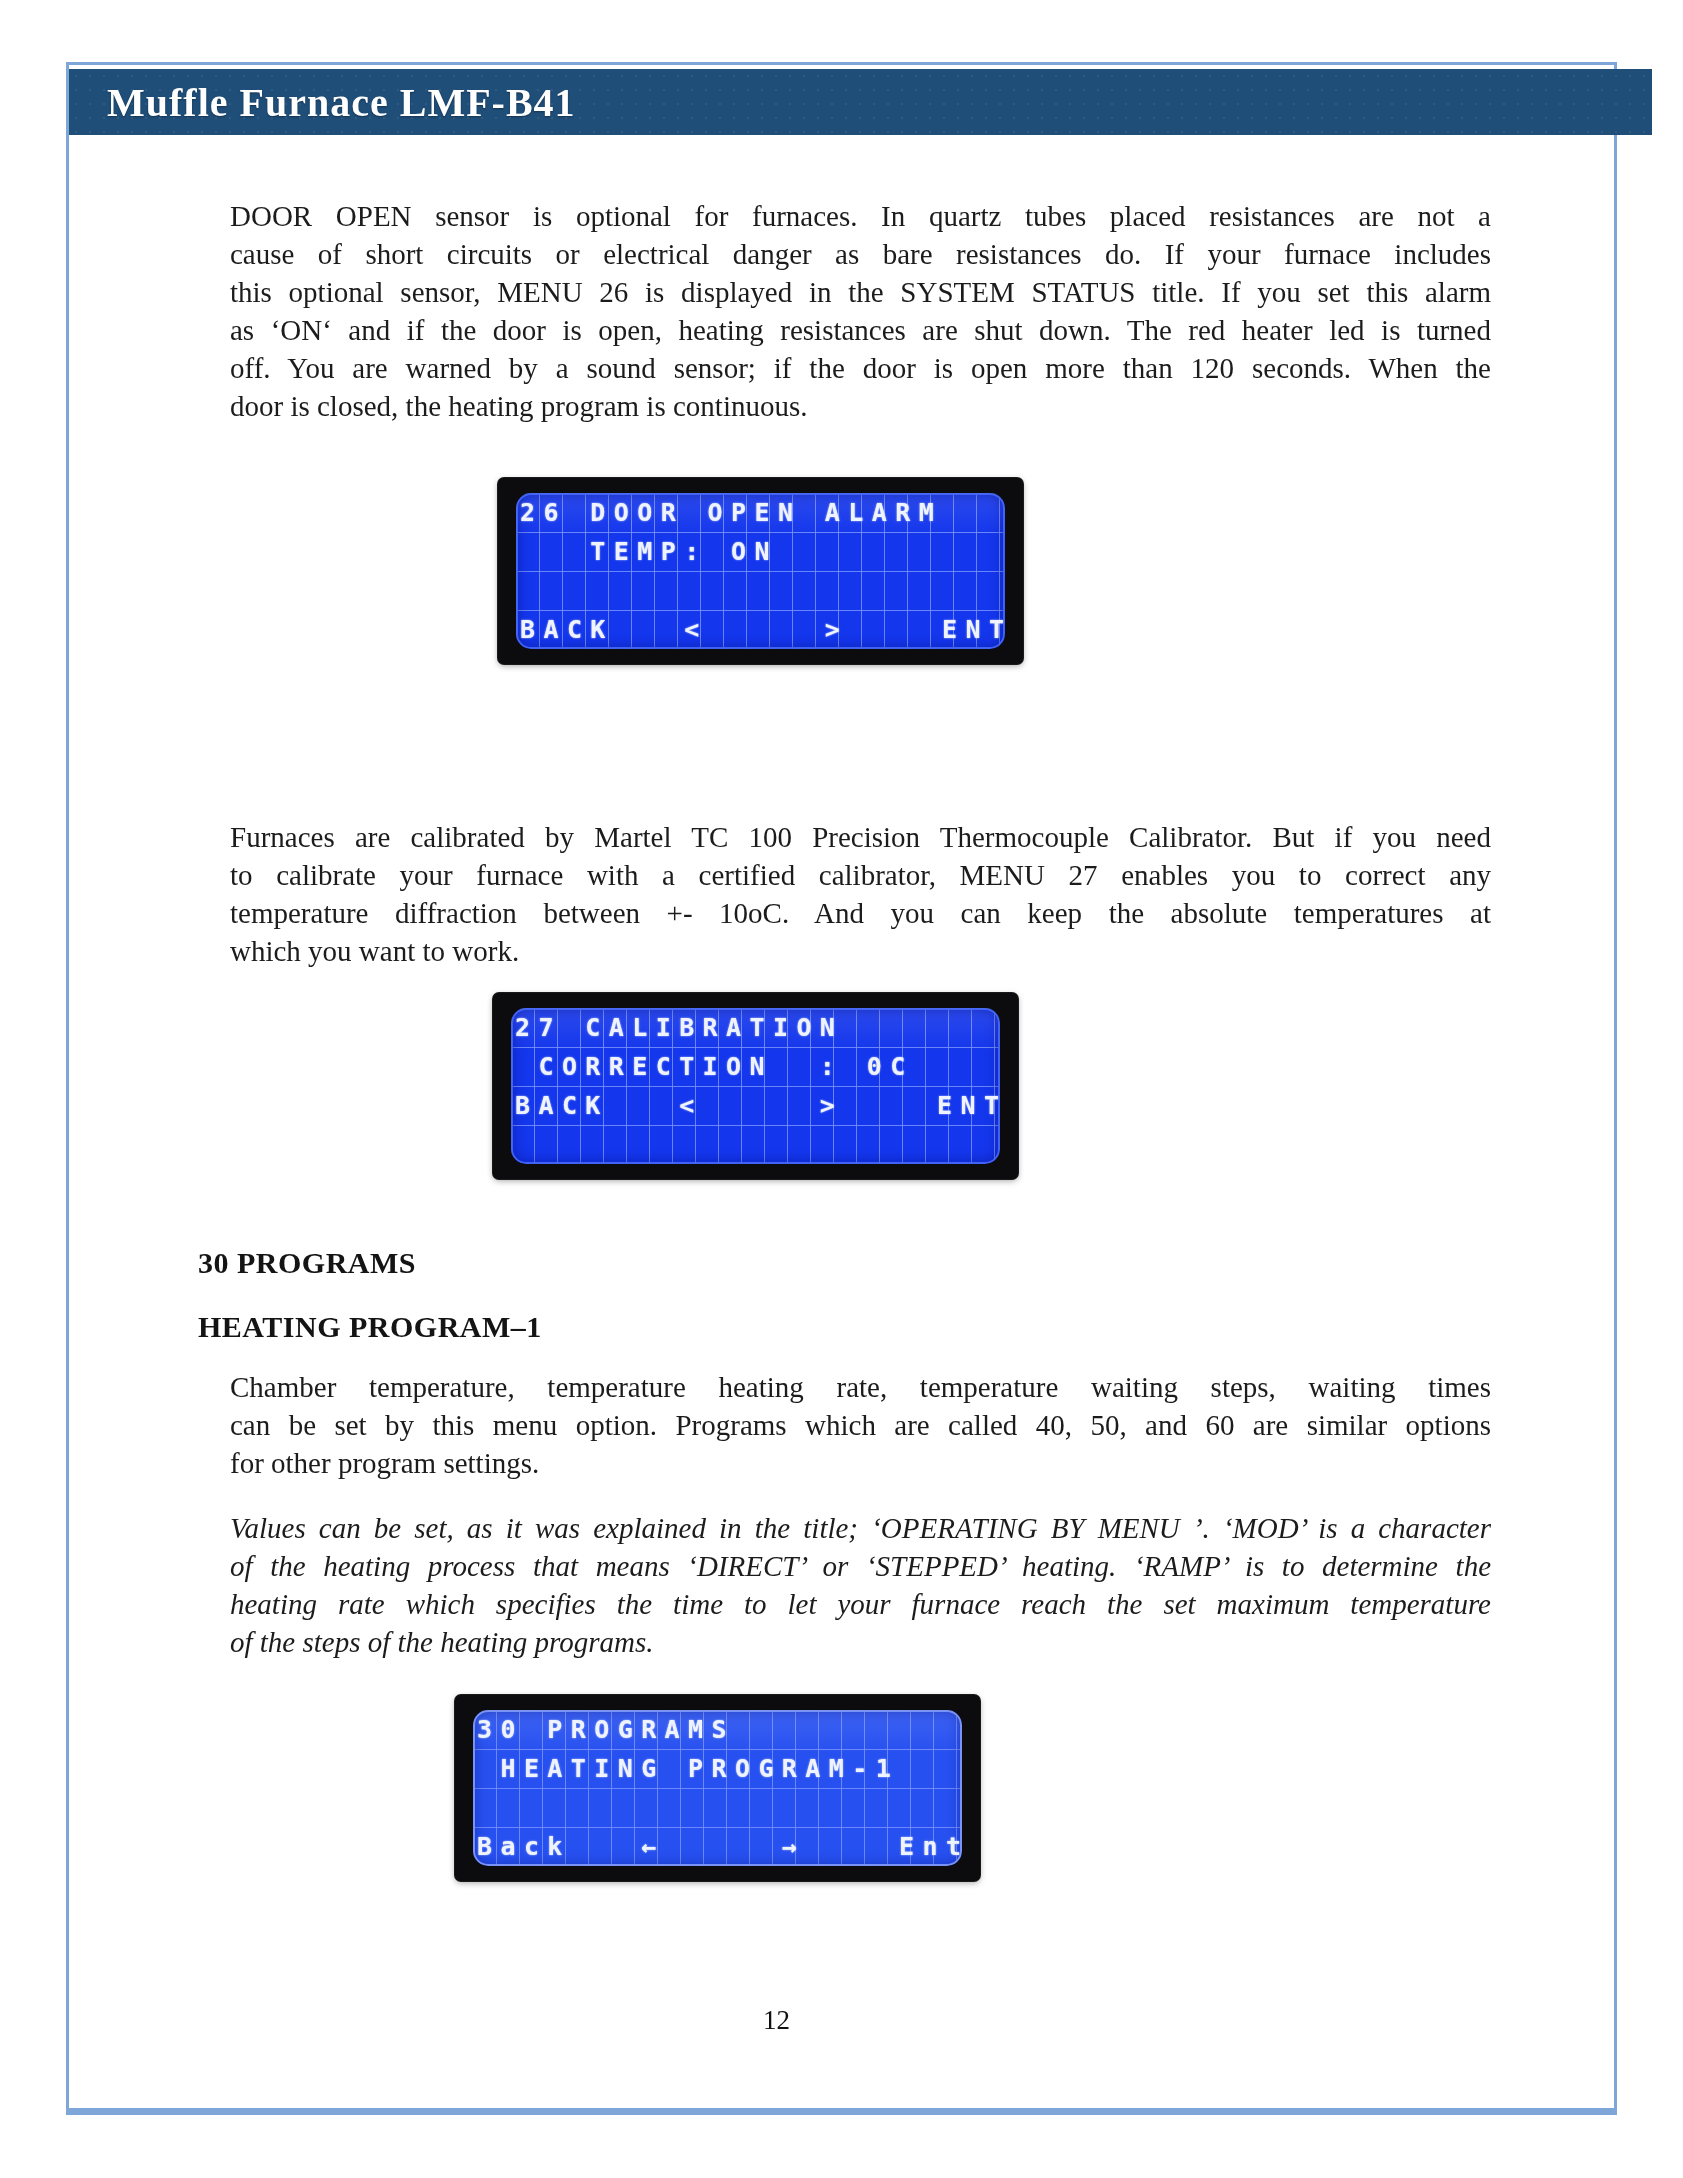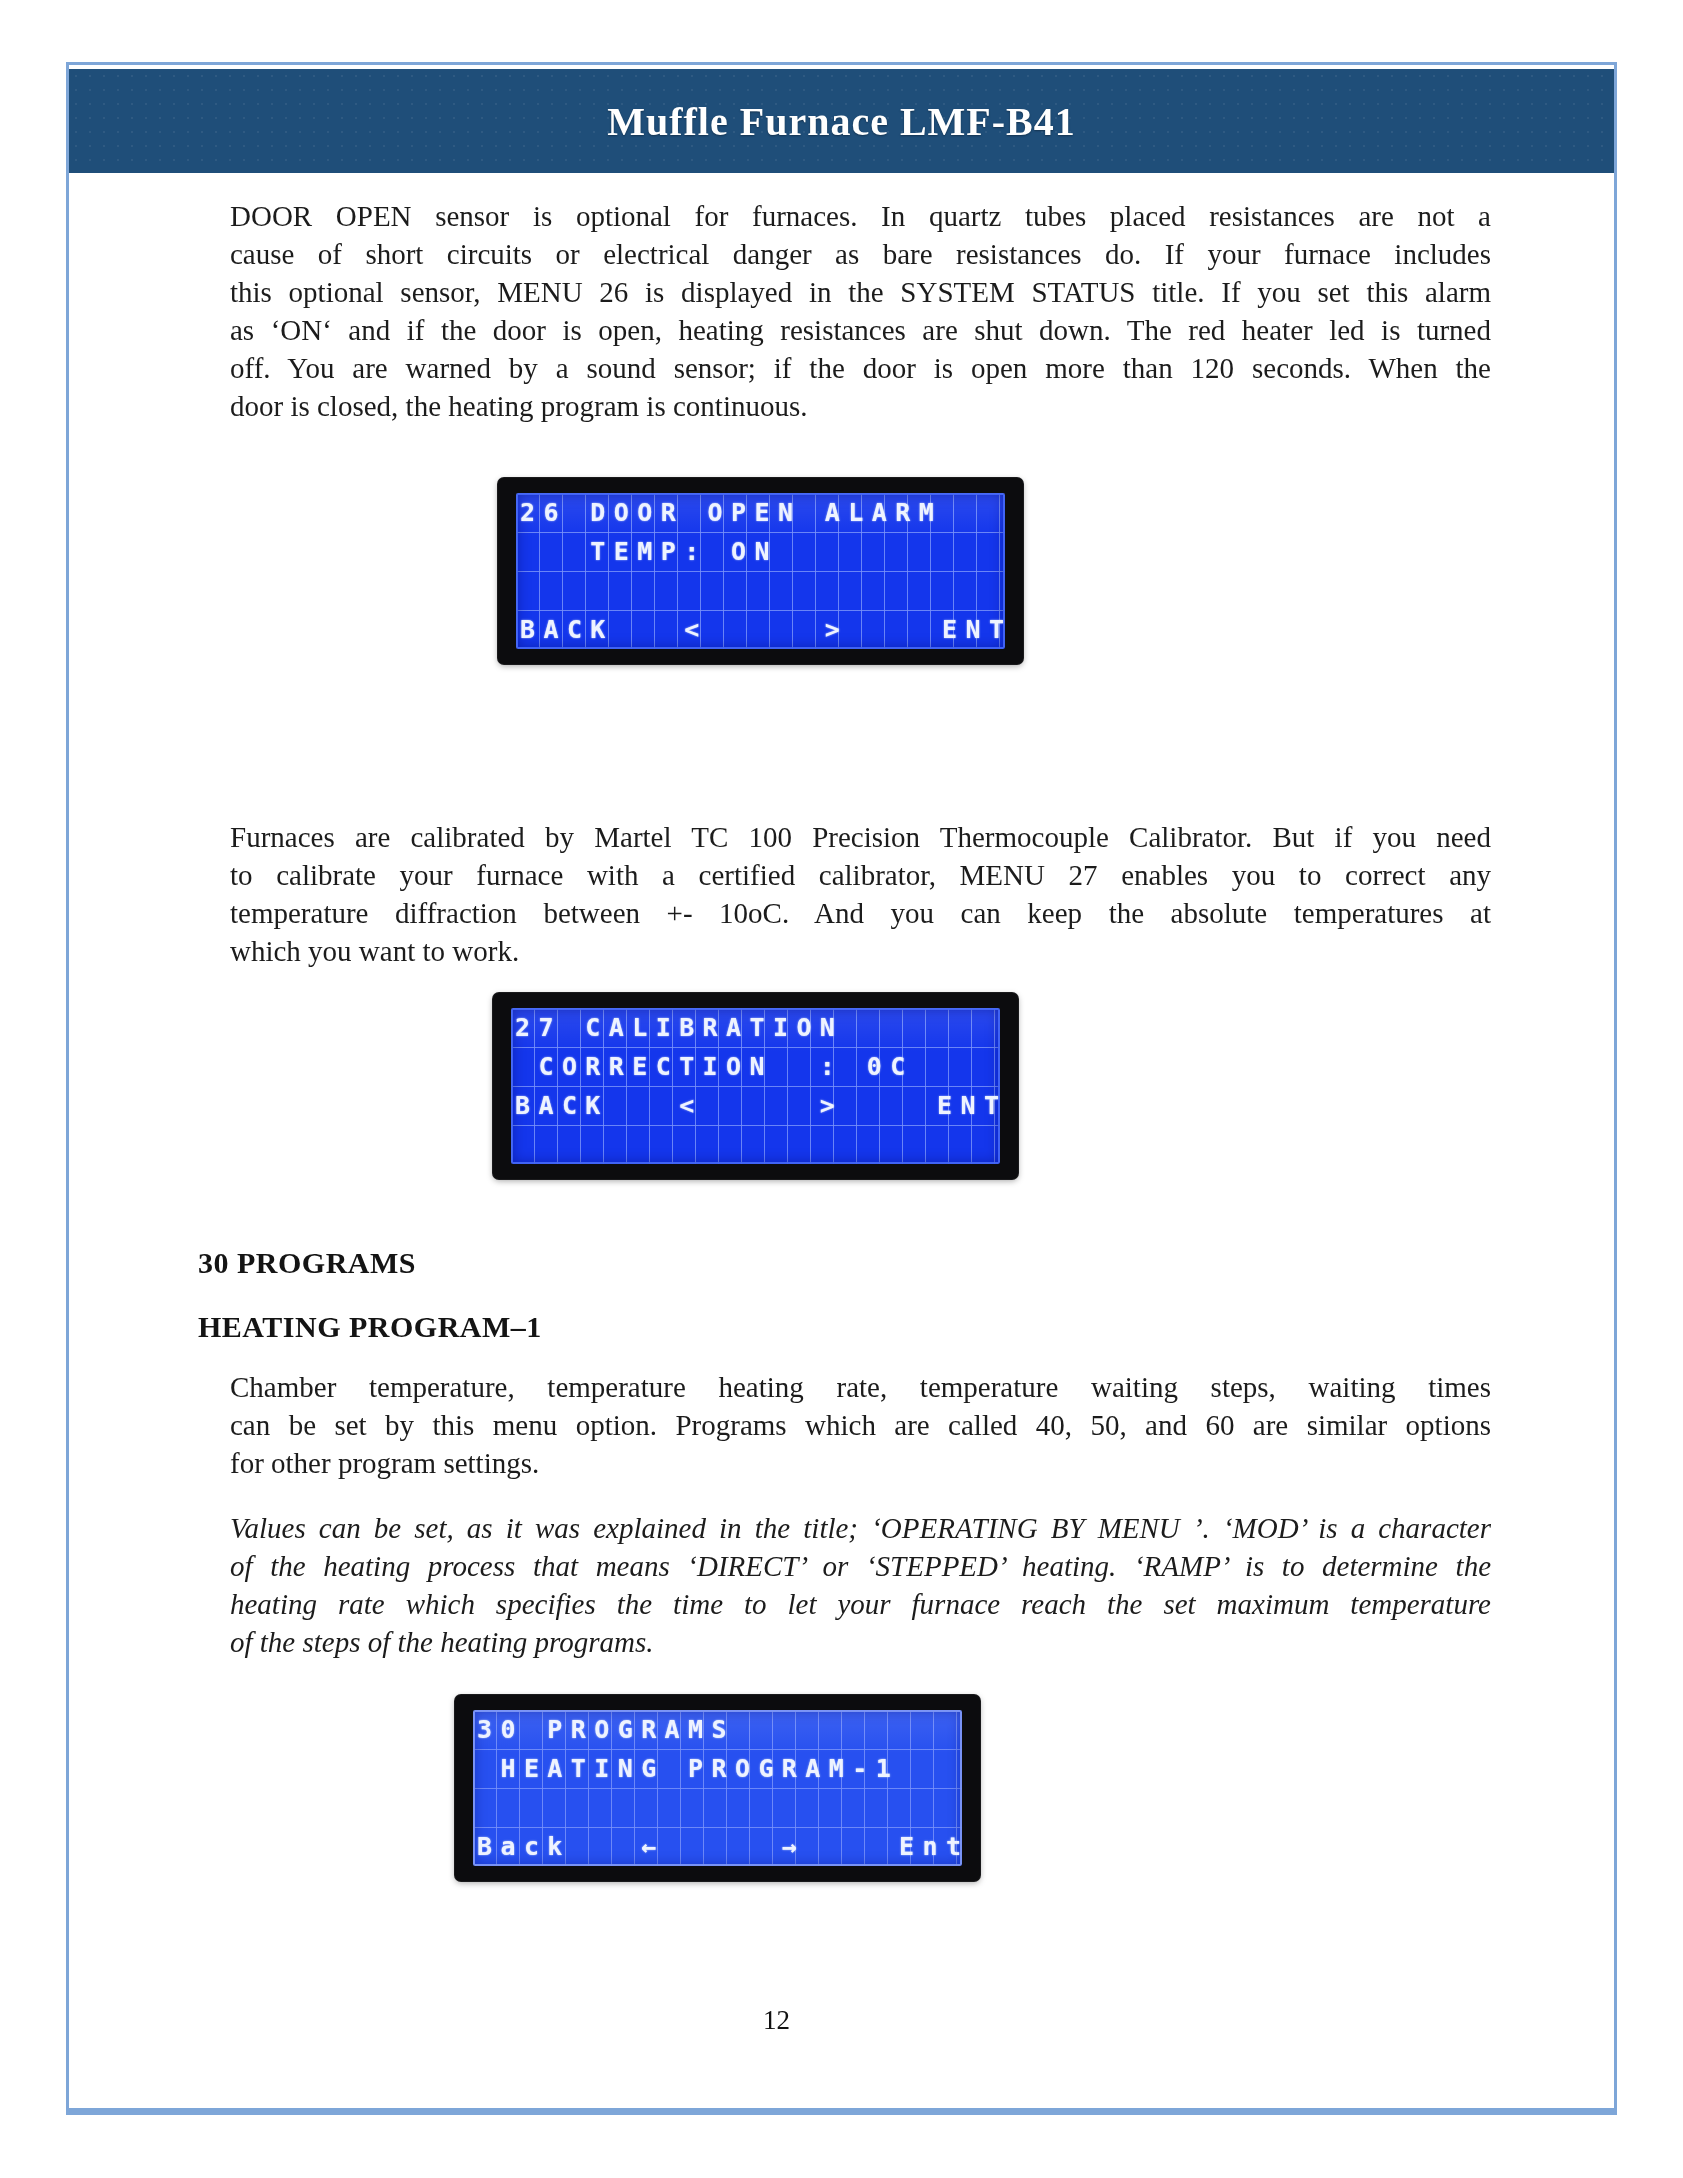--- a/index.html
+++ b/index.html
@@ -8,25 +8,25 @@
     overflow:hidden;font-family:"Liberation Serif",serif;color:#1c1c1c;
   }
   
   .page-frame{
     position:absolute;left:66px;top:62px;width:1551px;height:2053px;
     box-sizing:border-box;border:3px solid #7ea6d8;border-bottom-width:7px;
     background:#ffffff;
   }
   
   .header-bar{
-    position:absolute;left:69px;top:69px;width:1545px;height:104px;
+    position:absolute;left:69px;top:69px;width:1545px;height:66px;
     background-color:#1f4e79;
     background-image:radial-gradient(rgba(255,255,255,0.07) 1.2px, transparent 1.2px);
     background-size:14px 14px;
-    display:flex;align-items:center;justify-content:center;
+    display:flex;align-items:center;justify-content:flex-start;padding-left:38px;
   }
   .header-title{
     font-family:"Liberation Serif",serif;font-weight:bold;font-size:40px;
     color:#ffffff;letter-spacing:1px;
     text-shadow:0 1px 2px rgba(0,0,0,0.35);
   }
   
   .para{position:absolute;left:198px;width:1293px;}
   .jline{
     height:38px;line-height:38px;font-size:29px;
@@ -46,21 +46,21 @@
     box-shadow:0 0 0 1px #1a1a1c, 0 2px 6px rgba(0,0,0,0.35);
   }
   .lcd-screen{
     position:relative;width:489px;height:156px;overflow:hidden;
     background-color:#1436ec;
     background-image:
       linear-gradient(rgba(255,255,255,0.10), rgba(255,255,255,0) 28%),
       linear-gradient(to right, rgba(120,146,250,0.85) 1.5px, transparent 1.5px),
       linear-gradient(to bottom, rgba(120,146,250,0.85) 1.5px, transparent 1.5px);
     background-size:100% 100%, 23px 39px, 23px 39px;
-    border-radius:2px;
+    border-radius:15px;
     box-shadow:inset 0 0 0 2px rgba(70,105,250,0.9), inset 0 0 14px rgba(0,10,110,0.55);
   }
   .lcd-screen.light{
     background-color:#2750f0;
     box-shadow:inset 0 0 0 2px rgba(125,151,247,0.95), inset 0 0 14px rgba(0,10,110,0.45);
   }
   .lcd-row{
     height:39px;line-height:39px;padding-left:4px;
     font-family:"DejaVu Sans Mono",monospace;font-weight:bold;font-size:25px;
     letter-spacing:8.4px;color:#eef3ff;white-space:pre;

